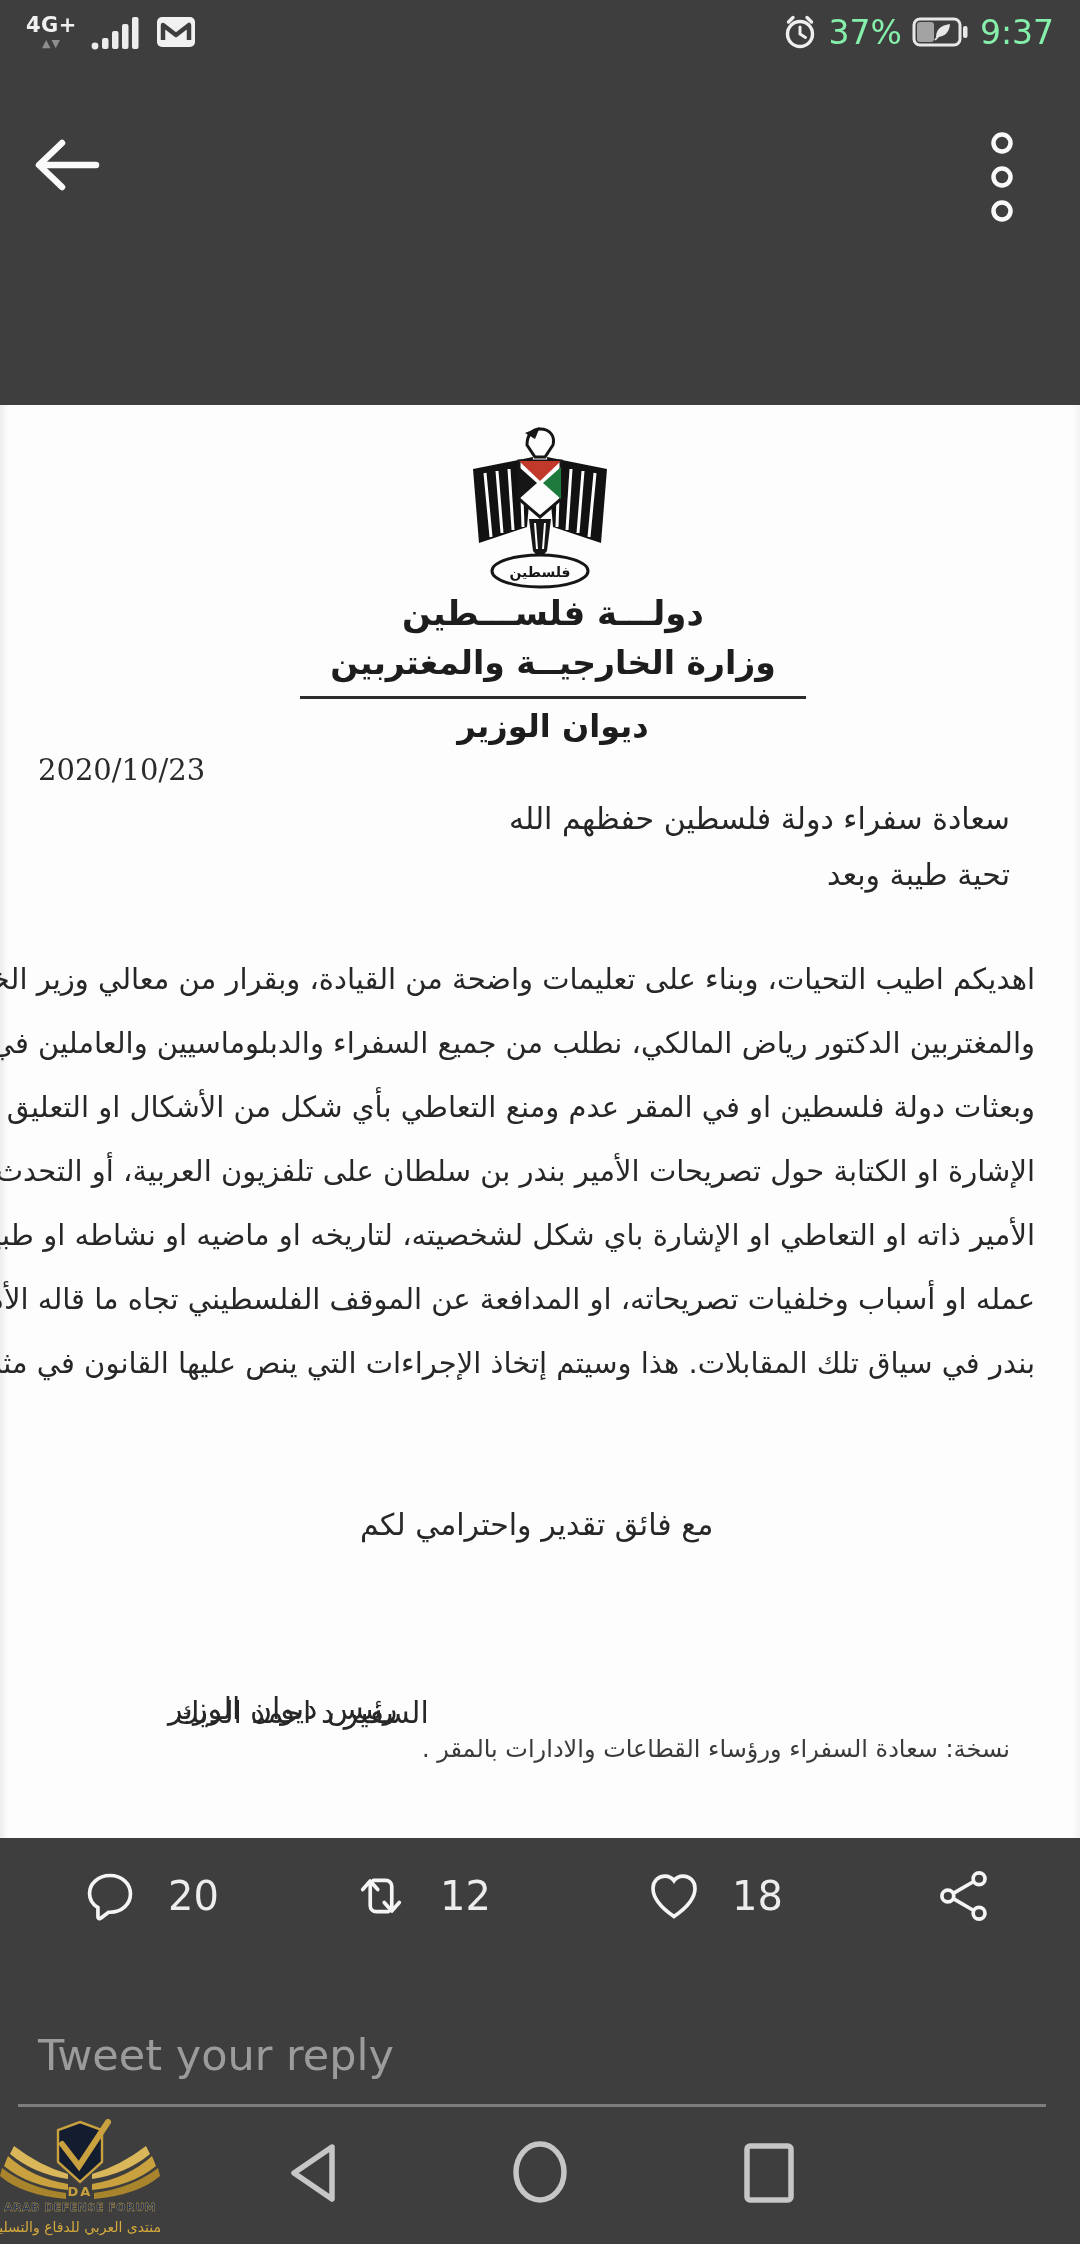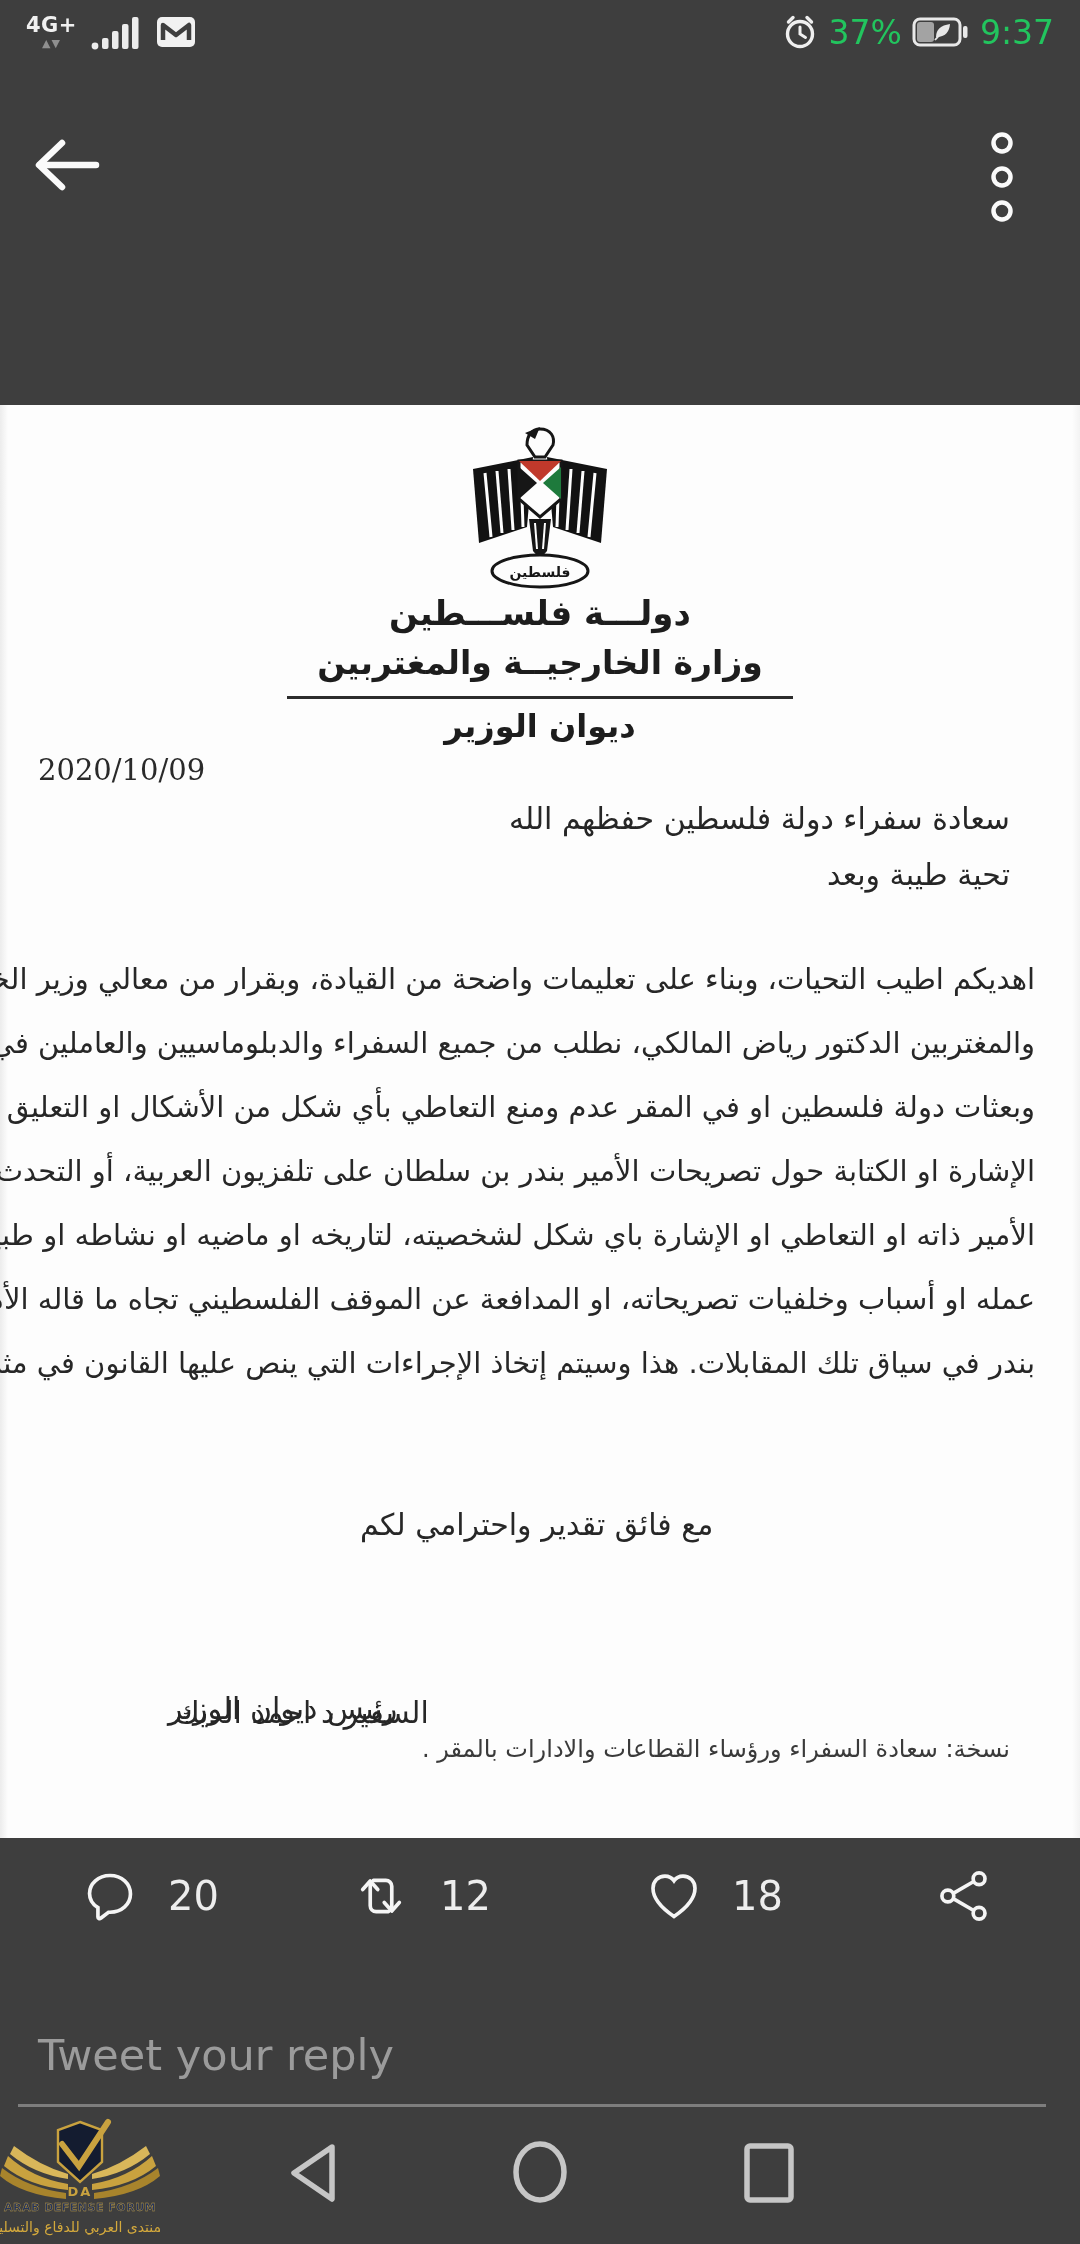--- a/index.html
+++ b/index.html
@@ -11,30 +11,31 @@
   
   .status-bar{
     position:absolute; top:0; left:0; right:0; height:64px;
     display:flex; justify-content:space-between; align-items:center;
     padding:0 26px 0 26px;
   }
   .sb-left,.sb-right{ display:flex; align-items:center; gap:10px; }
   .net-block{ display:flex; flex-direction:column; align-items:center; line-height:1; margin-right:2px;}
   .net-label{ font-size:21px; font-weight:bold; color:#f0f0f0; letter-spacing:0.5px;}
   .net-arrows{ font-size:11px; color:#8f8f8f; letter-spacing:1px; margin-top:2px;}
-  .sb-text{ font-size:33px; color:#22c55e; }
+  .sb-text{ font-size:33px; color:#86efac; }
   
   .back-btn{ position:absolute; top:136px; left:30px; width:72px; height:58px; cursor:pointer;}
   .menu-btn{ position:absolute; top:130px; left:986px; width:32px; height:94px; cursor:pointer;}
   
   .document{
     position:absolute; top:405px; left:0; width:1080px; height:1433px;
     background:linear-gradient(90deg,#ececec 0px,#fdfdfd 8px,#fdfdfd 1072px,#f3f3f3 1080px);
     color:#262626; filter:blur(0.35px);
     font-family:"DejaVu Sans", sans-serif;
+    padding-left:13px;
   }
   .emblem{ position:absolute; top:18px; left:50%; transform:translateX(-50%); }
   .doc-h1{ position:absolute; top:188px; width:100%; text-align:center; font-size:34px; font-weight:bold; color:#1d1d1d; letter-spacing:1px;}
   .doc-h2-wrap{ position:absolute; top:238px; width:100%; text-align:center;}
   .doc-h2{ display:inline-block; font-size:33px; font-weight:bold; color:#1d1d1d; border-bottom:3px solid #2c2c2c; padding:0 30px 14px 30px;}
   .doc-h3{ position:absolute; top:302px; width:100%; text-align:center; font-size:32px; font-weight:bold; color:#1d1d1d;}
   .doc-date{ position:absolute; top:348px; left:38px; font-size:29px; font-family:"DejaVu Serif", serif; color:#2a2a2a; direction:ltr;}
   .sal1{ position:absolute; top:396px; right:70px; font-size:30px; direction:rtl;}
   .sal2{ position:absolute; top:452px; right:70px; font-size:30px; direction:rtl;}
   .doc-body{ position:absolute; top:542px; left:0; right:0; padding:0 45px 0 38px; direction:rtl;}
@@ -147,21 +148,21 @@
       <ellipse cx="85" cy="148" rx="48" ry="16" fill="#fdfdfd" stroke="#161616" stroke-width="3"></ellipse>
       <text x="85" y="154" text-anchor="middle" font-size="14" font-weight="bold" fill="#161616">فلسطين</text>
     </svg>
 
     <div class="doc-h1">دولـــة فلســـطين</div>
     <div class="doc-h2-wrap">
       <span class="doc-h2">وزارة الخارجيــة والمغتربين</span>
     </div>
     <div class="doc-h3">ديوان الوزير</div>
 
-    <div class="doc-date">2020/10/09</div>
+    <div class="doc-date">2020/10/23</div>
     <div class="sal1">سعادة سفراء دولة فلسطين حفظهم الله</div>
     <div class="sal2">تحية طيبة وبعد</div>
 
     <div class="doc-body">
       <div class="bline">اهديكم اطيب التحيات، وبناء على تعليمات واضحة من القيادة، وبقرار من معالي وزير الخارجية</div>
       <div class="bline">والمغتربين الدكتور رياض المالكي، نطلب من جميع السفراء والدبلوماسيين والعاملين في سفارات</div>
       <div class="bline">وبعثات دولة فلسطين او في المقر عدم ومنع التعاطي بأي شكل من الأشكال او التعليق او</div>
       <div class="bline">الإشارة او الكتابة حول تصريحات الأمير بندر بن سلطان على تلفزيون العربية، أو التحدث حول</div>
       <div class="bline">الأمير ذاته او التعاطي او الإشارة باي شكل لشخصيته، لتاريخه او ماضيه او نشاطه او طبيعة</div>
       <div class="bline">عمله او أسباب وخلفيات تصريحاته، او المدافعة عن الموقف الفلسطيني تجاه ما قاله الأمير</div>

